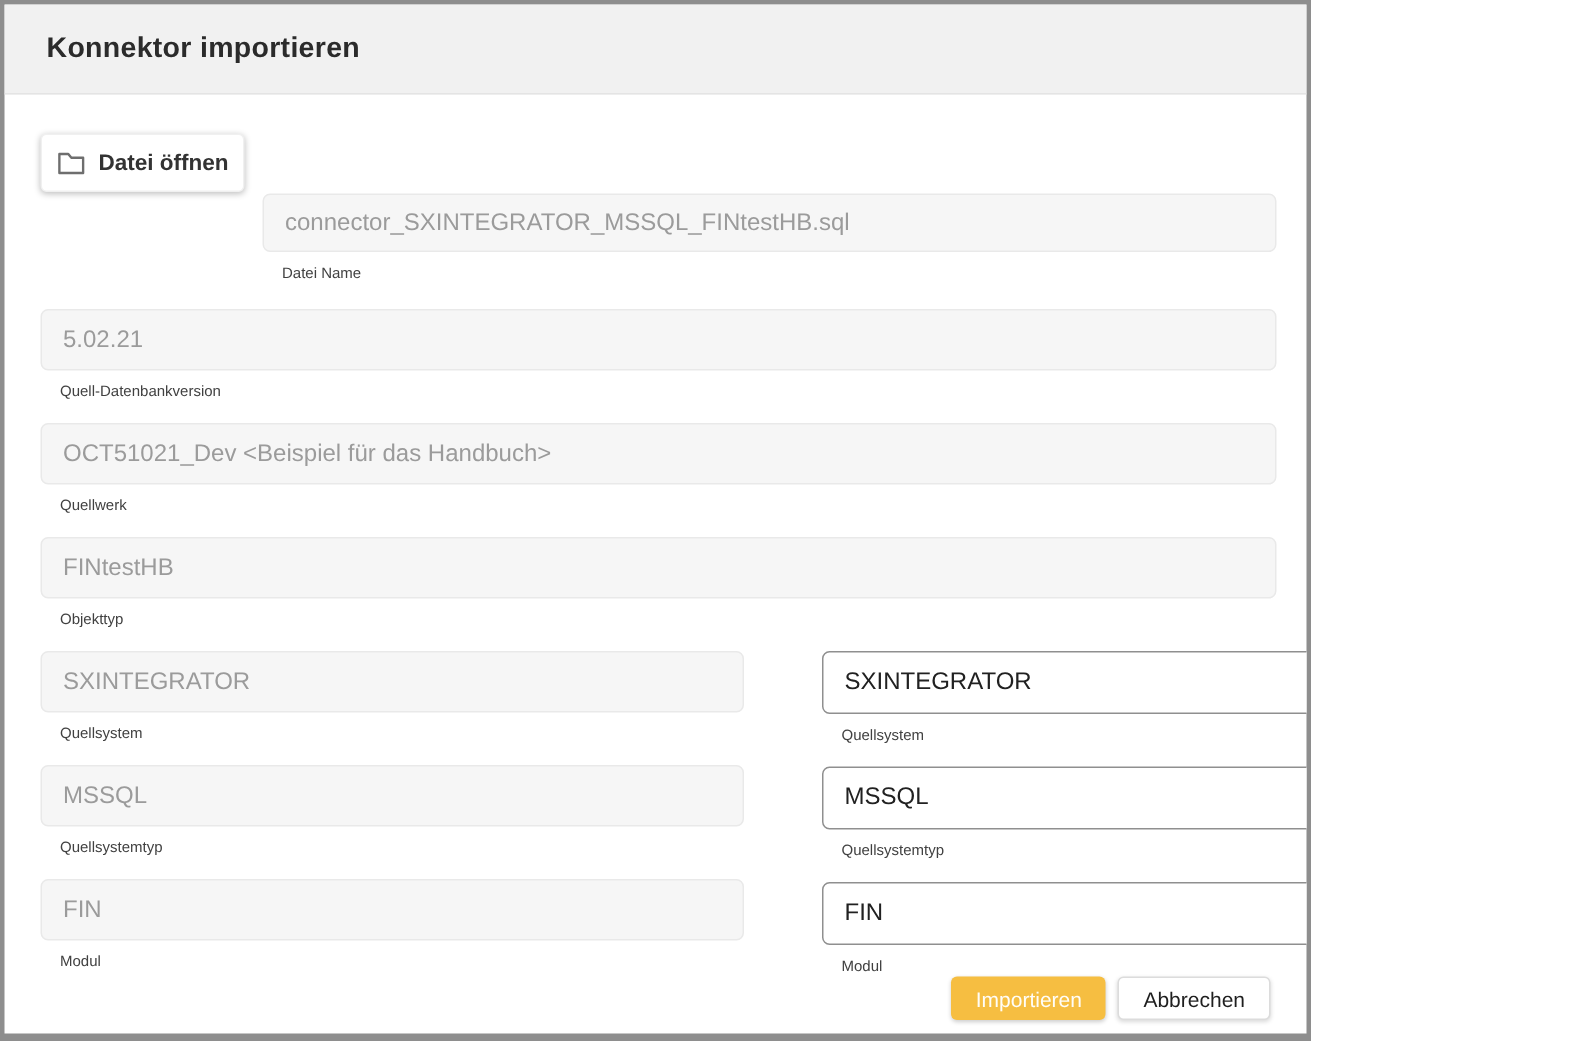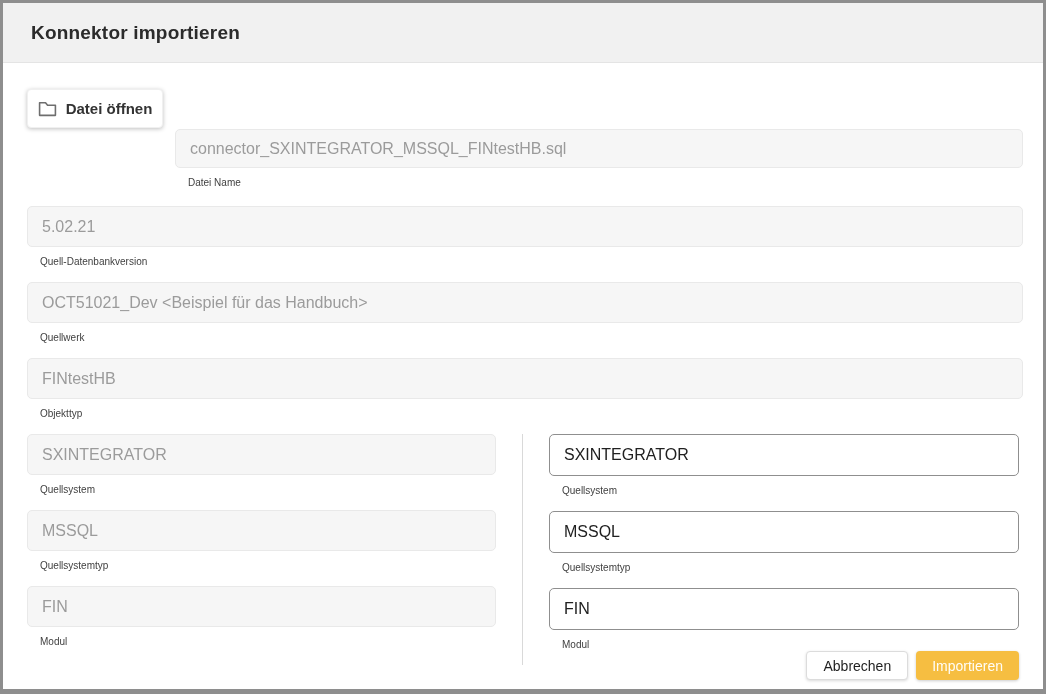--- a/index.html
+++ b/index.html
@@ -1,19 +1,19 @@
 <!DOCTYPE html>
 <html style="--accent: #f6be41; --header_bg: #f1f1f1; --window_border: #8e8e8e; --disabled_field_bg: #f6f6f6; --disabled_text: #9b9b9b; --divider: #d9d9d9;"><head>
 <meta charset="utf-8">
 <style>
   html,body { margin:0; padding:0; background:#fff; }
   .window {
     position:relative;
     box-sizing:border-box;
-    width:1046px; height:694px;
+    width:874px; height:694px;
     border:3px solid var(--window_border,#8e8e8e);
     border-bottom-width:5px;
     background:#ffffff;
     font-family:"Liberation Sans", sans-serif;
     overflow:hidden;
   }
   .hdr {
     height:59px;
     background:var(--header_bg,#f1f1f1);
     border-bottom:1px solid #e4e4e4;
@@ -188,17 +188,17 @@
         <div class="group">
           <input class="field" type="text" value="FIN" style="">
           <div class="field-label">Modul</div>
         </div>
       </div>
 
     </div>
   </main>
 
   <footer class="ftr">
+    <button class="btn primary">Importieren</button>
     <button class="btn secondary">Abbrechen</button>
-    <button class="btn primary">Importieren</button>
   </footer>
 
 </div>
 
 </body></html>

